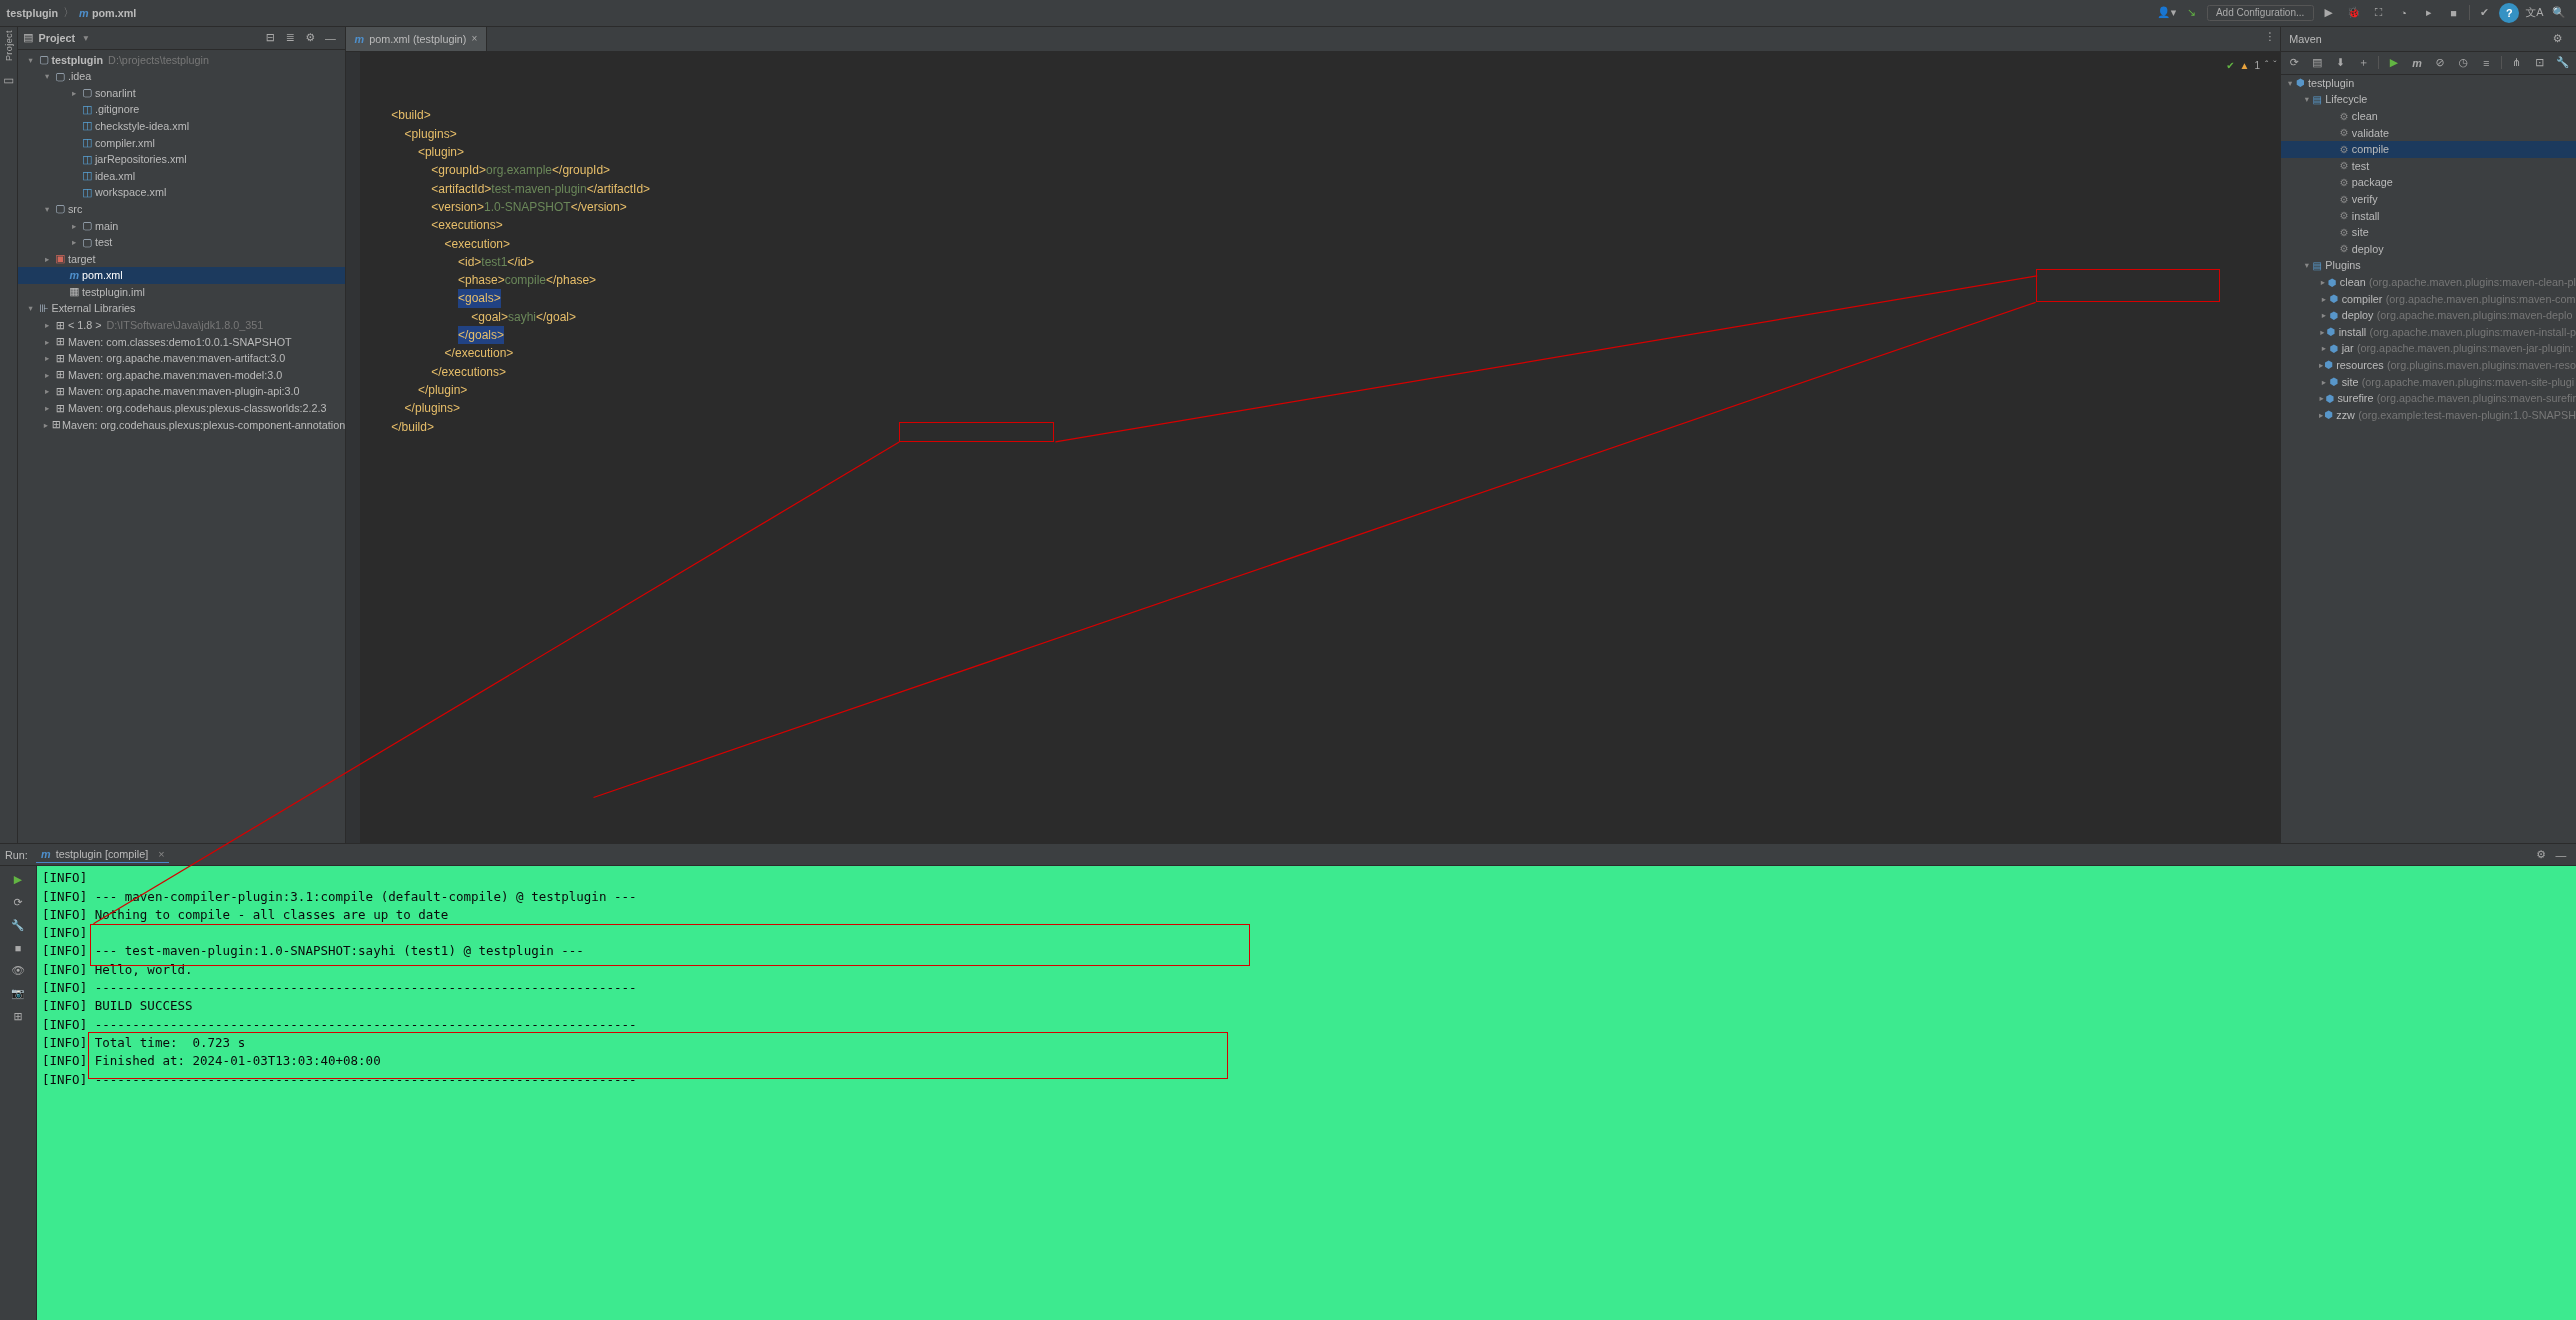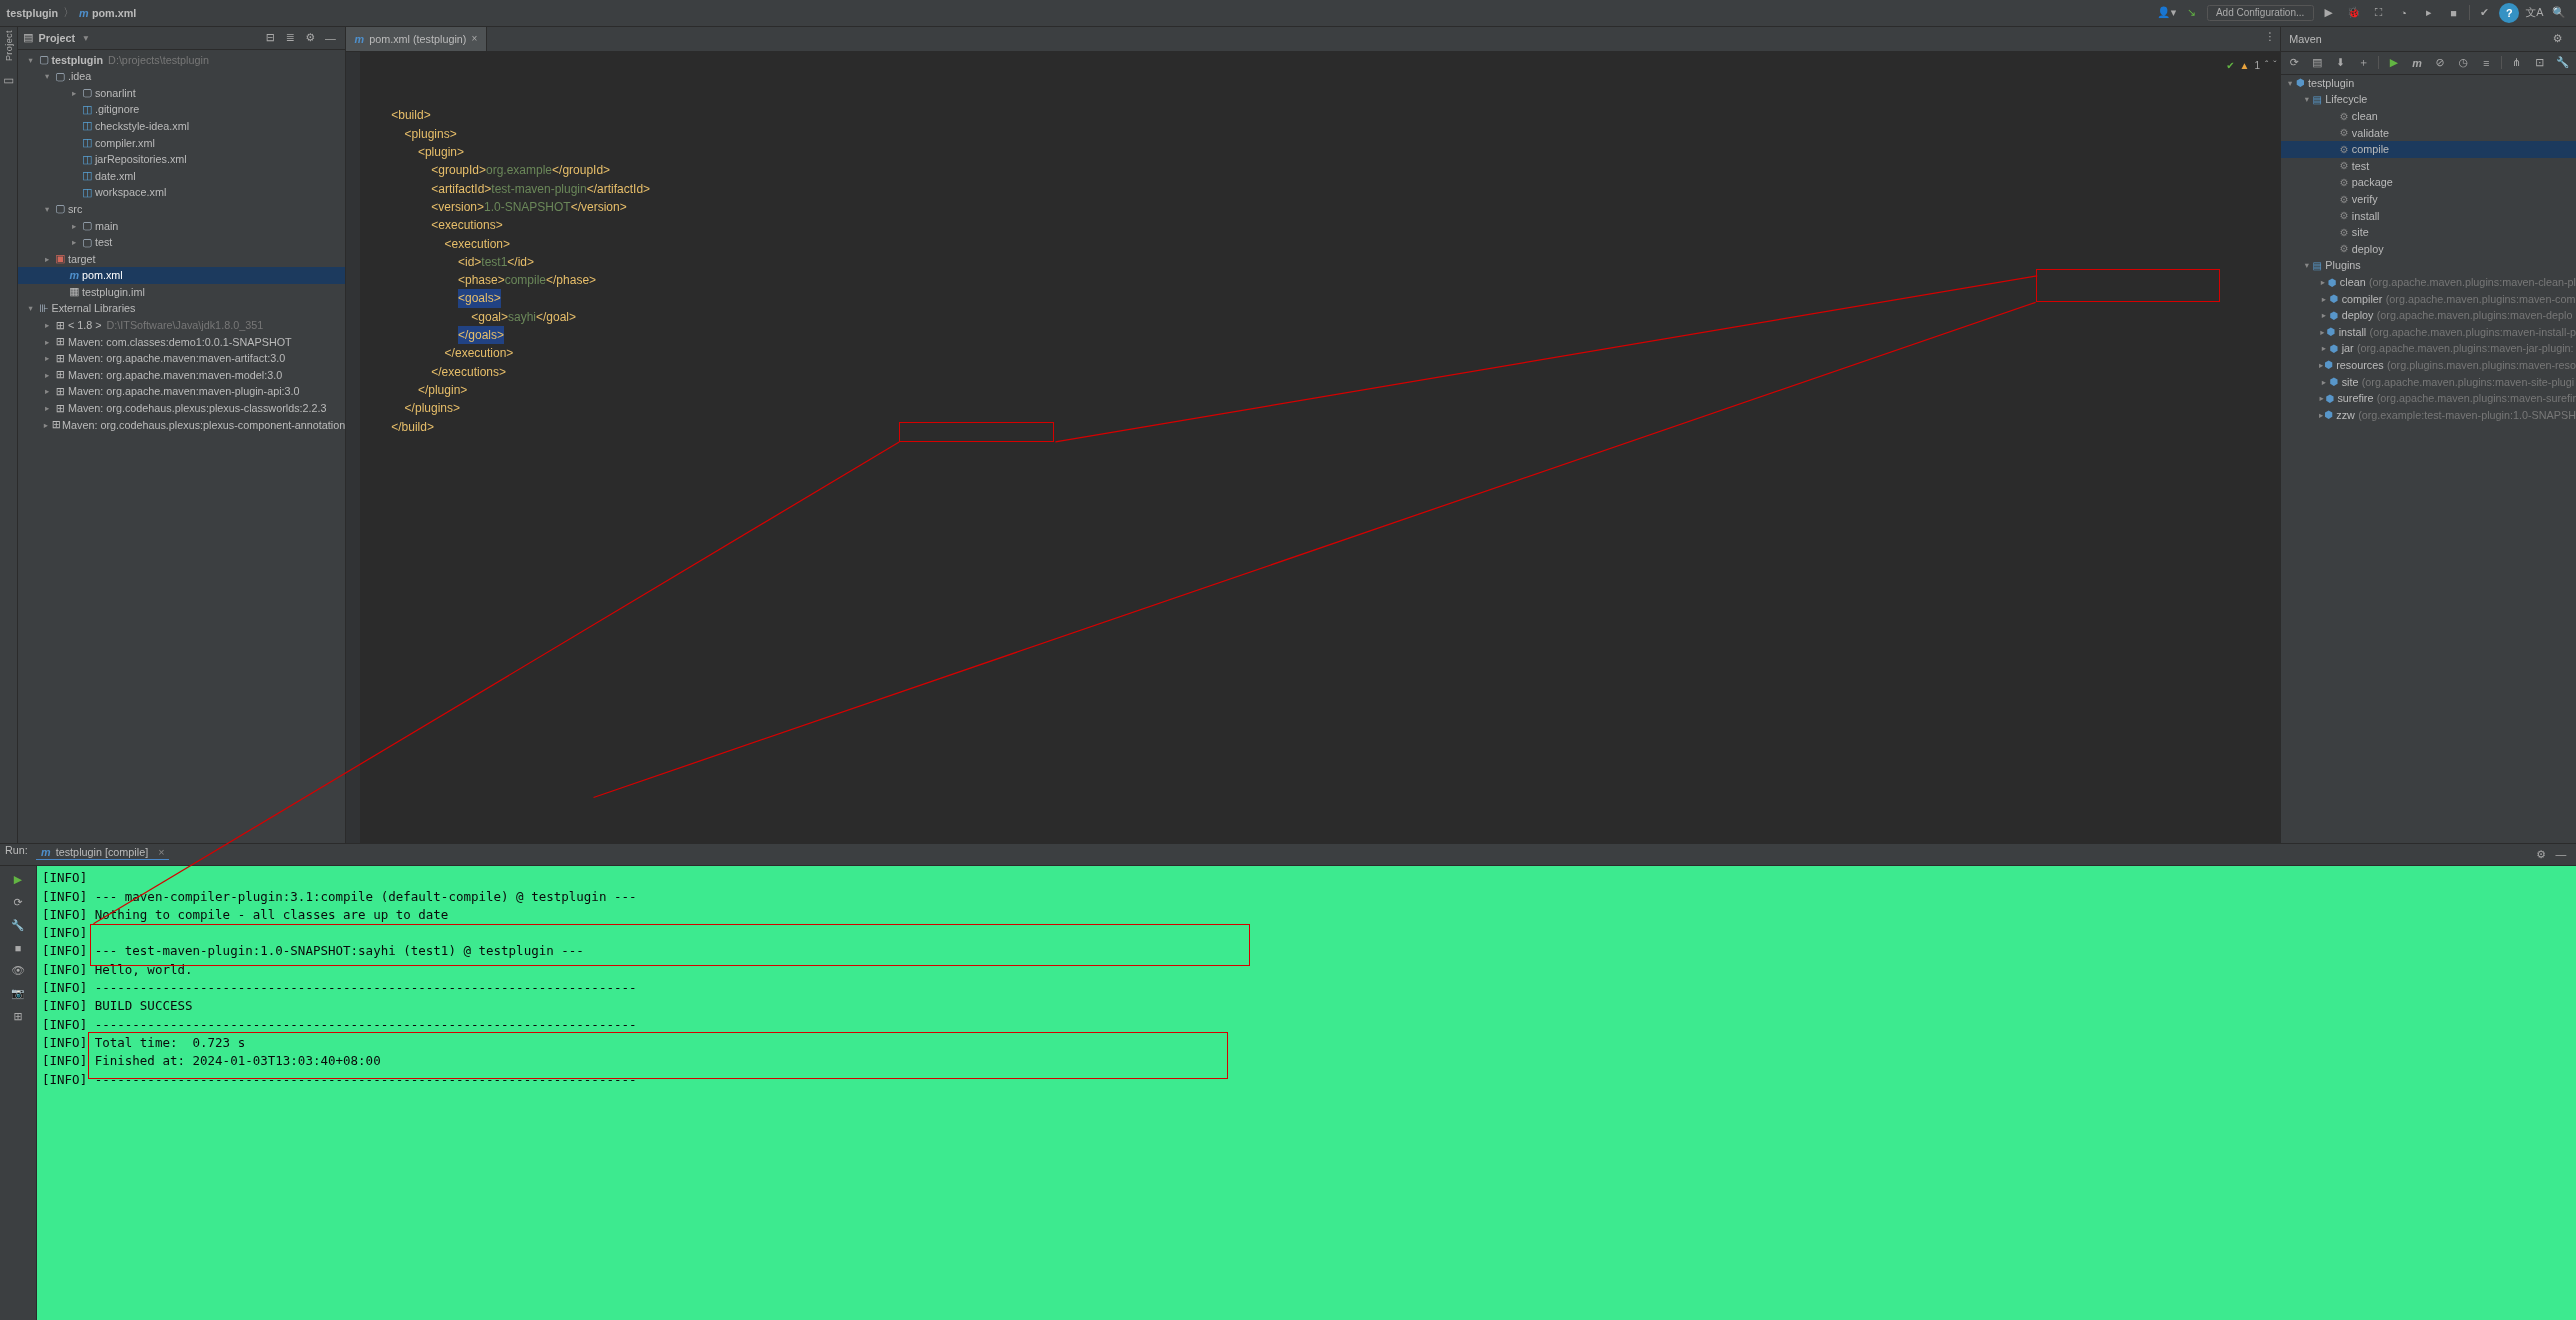--- a/index.html
+++ b/index.html
@@ -73,21 +73,21 @@
 .mvn-row .arr{ width:11.6px; color:#888; font-size:8.3px; text-align:center;}
 .mvn-row .gic{ color:#8a8a8a; margin-right:3.3px; font-size:10px;}
 .mvn-row .lbl{ color:#bbb;}
 .mvn-row .pth{ color:#777; margin-left:3.3px;}
 
 
 .redbox{ position:absolute; border:0.8px solid #d60000; pointer-events:none; z-index:50;}
 
 
 .run-panel{ position:absolute; left:0; right:0; bottom:0; top:843px; display:flex; flex-direction:column; background:#3c3f41;}
-.run-head{ height:23px; display:flex; align-items:flex-start; border-top:0.8px solid #2b2b2b; border-bottom:0.8px solid #2b2b2b; padding:0 5px;}
+.run-head{ height:23px; display:flex; align-items:center; border-top:0.8px solid #2b2b2b; border-bottom:0.8px solid #2b2b2b; padding:0 5px;}
 .run-head .lbl{ margin-right:8.3px;}
 .run-head .runtab{ display:flex; align-items:center; gap:5px; padding:1.7px 5px; border-bottom:1.7px solid #4a88c7;}
 .run-head .ux{ color:#888; margin-left:5px; cursor:pointer;}
 .run-head .rspace{flex:1;}
 .run-body{ flex:1; display:flex;}
 .run-side{ width:37px; background:#3c3f41; border-right:0.8px solid #2b2b2b; display:flex; flex-direction:column; align-items:center; gap:10px; padding-top:6.6px; color:#aaa;}
 .console{ flex:1; background:#3dea8f; color:#0a0a0a; font-family:Consolas,monospace; font-size:12.5px; line-height:18.3px; padding:3.3px 5px; white-space:pre; overflow:hidden; position:relative;}
 
 
 svg{display:block;}
@@ -178,21 +178,21 @@
             <span>compiler.xml</span>
           </div>
           <div class="tree-row" style="padding-left: 50px;">
             <span class="arr"></span>
             <span class="ic ic-xml">◫</span>
             <span>jarRepositories.xml</span>
           </div>
           <div class="tree-row" style="padding-left: 50px;">
             <span class="arr"></span>
             <span class="ic ic-xml">◫</span>
-            <span>date.xml</span>
+            <span>idea.xml</span>
           </div>
           <div class="tree-row" style="padding-left: 50px;">
             <span class="arr"></span>
             <span class="ic ic-xml">◫</span>
             <span>workspace.xml</span>
           </div>
         </div>
       <div class="tree-row" style="padding-left:23px;">
           <span class="arr">▾</span>
           <span class="ic ic-folder">▢</span>

